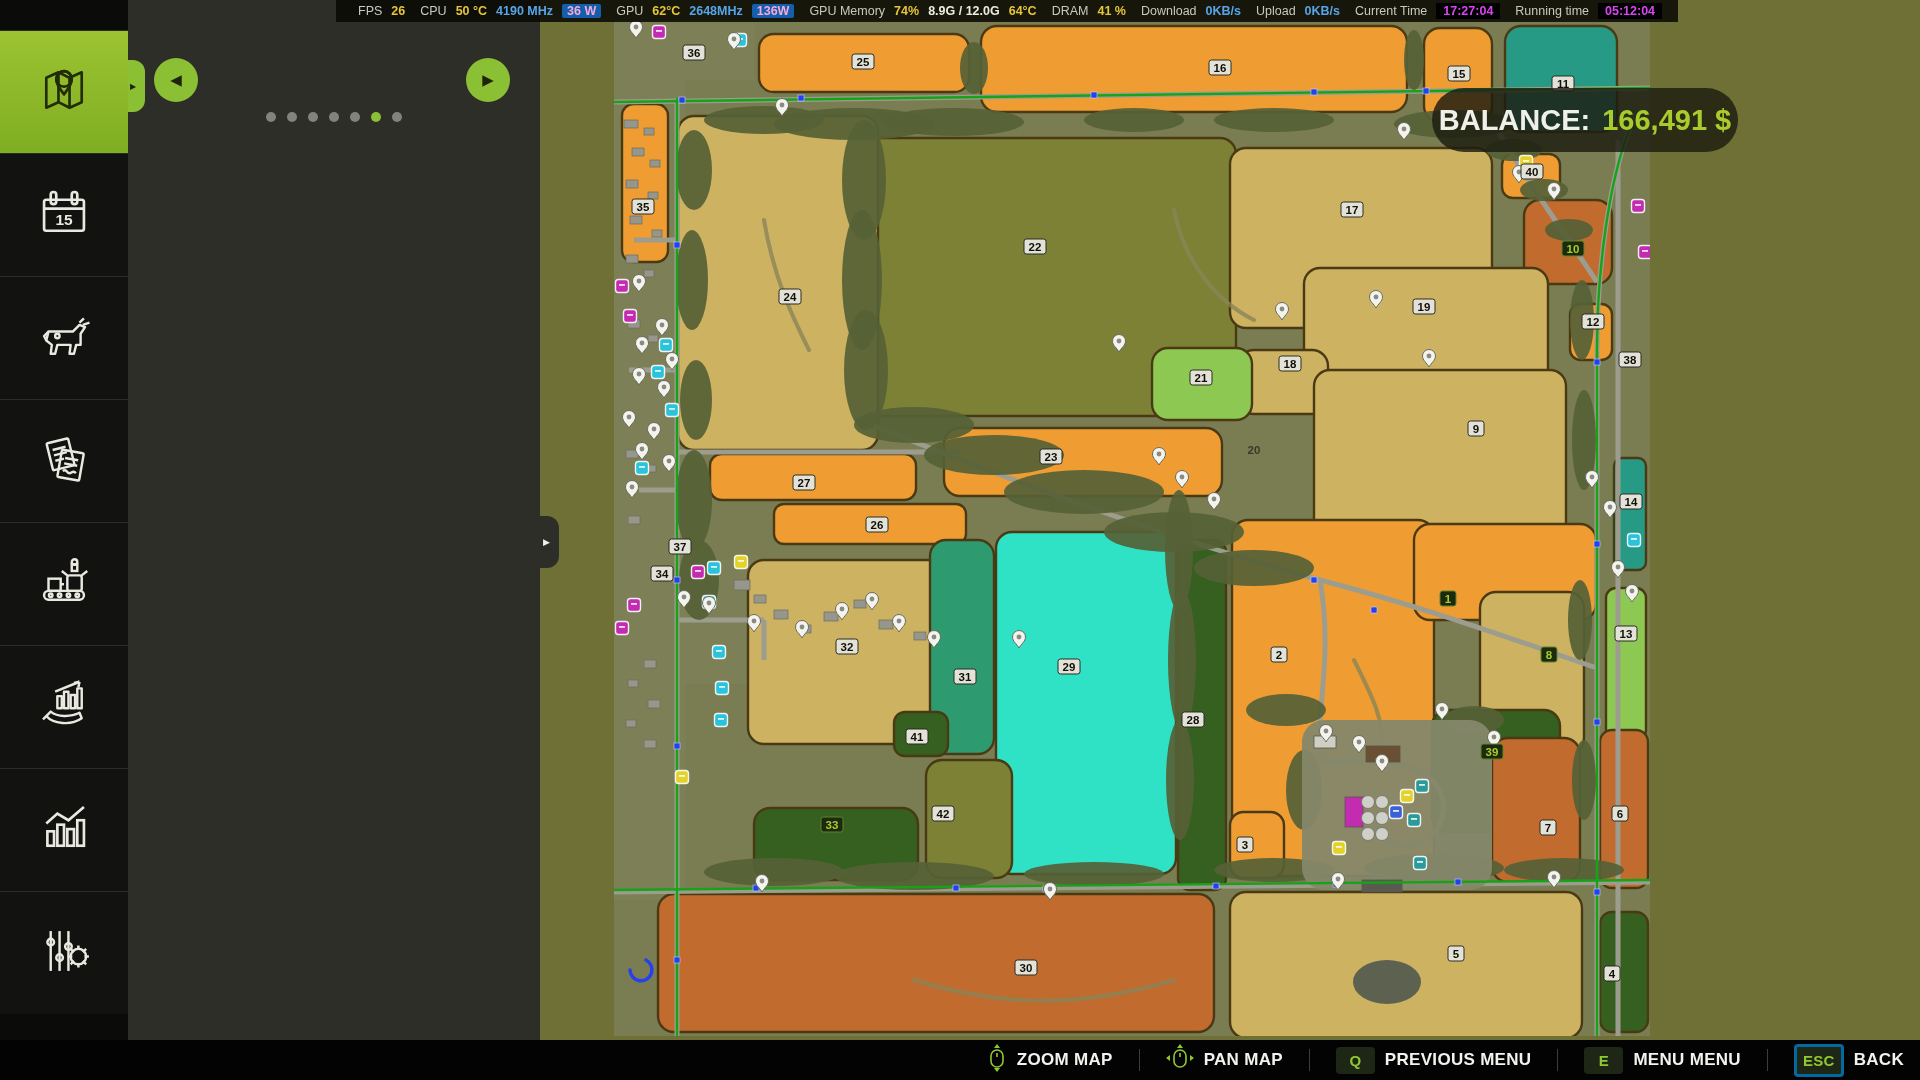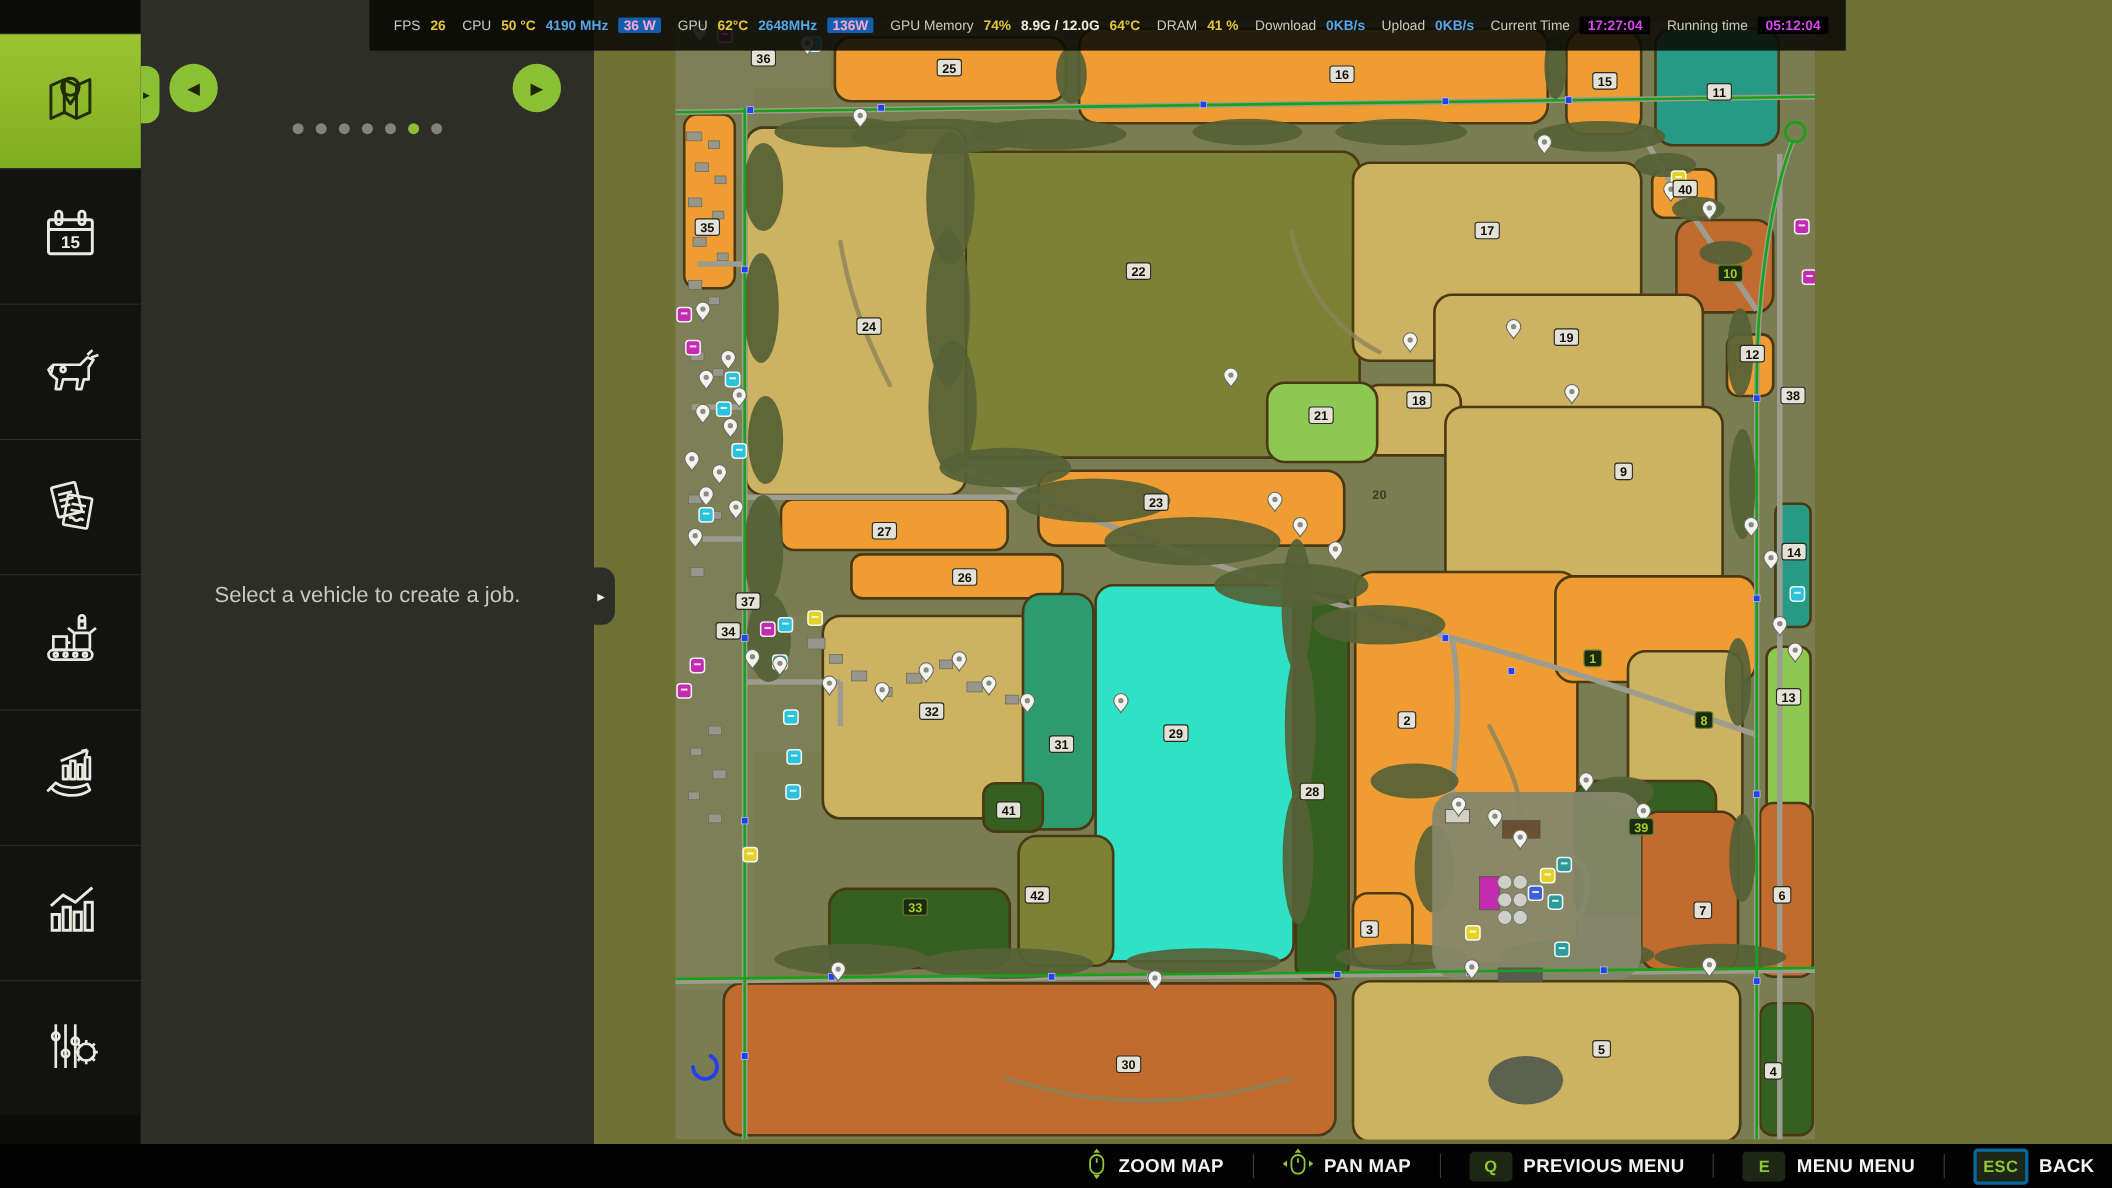--- a/index.html
+++ b/index.html
@@ -1,20 +1,20 @@
 <!DOCTYPE html>
 <html><head>
 <meta charset="utf-8">
 <style>
   html,body{margin:0;padding:0;background:#6e7036;font-family:"Liberation Sans",sans-serif;}
   #root{position:relative;width:1920px;height:1080px;overflow:hidden;background:#6e7036;}
 
   
   #status-bar{position:absolute;left:336px;top:0;height:22px;z-index:50;
-    display:inline-flex;align-items:center;gap:9px;padding:12px 16px;
+    display:inline-flex;align-items:center;gap:9px;padding:0 16px;
     background:rgba(10,10,5,.88);color:#c9c9bd;font-size:12.5px;white-space:nowrap;}
   #status-bar .sb-label{color:#c9c9bd;margin-left:6px;}
   #status-bar .sb-val{font-weight:bold;}
   #status-bar .warn{color:#e5c53a;}
   #status-bar .info{color:#57a5e8;}
   #status-bar .plain{color:#ececе2;color:#ececdf;}
   #status-bar .badge{background:#135fae;color:#f9a8d4;padding:0 5px;border-radius:2px;}
   #status-bar .time{background:#000;color:#d946ef;padding:1px 7px;}
 
   
@@ -209,21 +209,20 @@
       <div id="dots">
           <span class="dot"></span>
           <span class="dot"></span>
           <span class="dot"></span>
           <span class="dot"></span>
           <span class="dot"></span>
           <span class="dot active"></span>
           <span class="dot"></span>
         </div>
     </div>
-    <div id="panel-message">Select a vehicle to create a job.</div>
   </section>
   <div id="left-bump">▶</div>
   <div id="right-bump">▶</div>
 
   <div id="map-wrap">
     <svg id="map-svg" width="1036" height="1016" viewBox="0 0 1036 1016">
         <rect x="0" y="0" width="1036" height="1016" fill="#7a7d52"></rect>
         <rect x="0" y="0" width="140" height="60" fill="#7d8057"></rect>
         <rect x="0" y="60" width="72" height="480" fill="#7d8057"></rect>
         <rect x="0" y="540" width="72" height="340" fill="#7d8057"></rect>
@@ -794,20 +793,24 @@
         <g>
           <text x="640" y="434" text-anchor="middle" font-size="11.5" font-weight="bold" font-family="Liberation Sans, sans-serif" fill="#3a3a28">20</text>
         </g>
         <g>
           <rect x="1005" y="332" width="22" height="15" rx="2.5" fill="#e2e2d8" stroke="#2b2b22" stroke-width="1"></rect>
           <text x="1016" y="344" text-anchor="middle" font-size="11.5" font-weight="bold" font-family="Liberation Sans, sans-serif" fill="#101008">38</text>
         </g>
       </svg>
   </div>
 
+  <div id="balance">
+    <span class="bl">BALANCE:</span>
+    <span class="bv">166,491 $</span>
+  </div>
 
   <footer id="bottom-bar">
       <span class="bb-item">
         <span><svg width="20" height="28" viewBox="0 0 20 28">
             <g fill="none" stroke="#8fc832" stroke-width="1.6">
               <rect x="4" y="6" width="12" height="17" rx="6"></rect>
               <line x1="10" y1="9" x2="10" y2="13"></line>
             </g>
             <path d="M10 0 l3 4 h-6 Z M10 28 l3 -4 h-6 Z" fill="#8fc832"></path>
           </svg></span>

